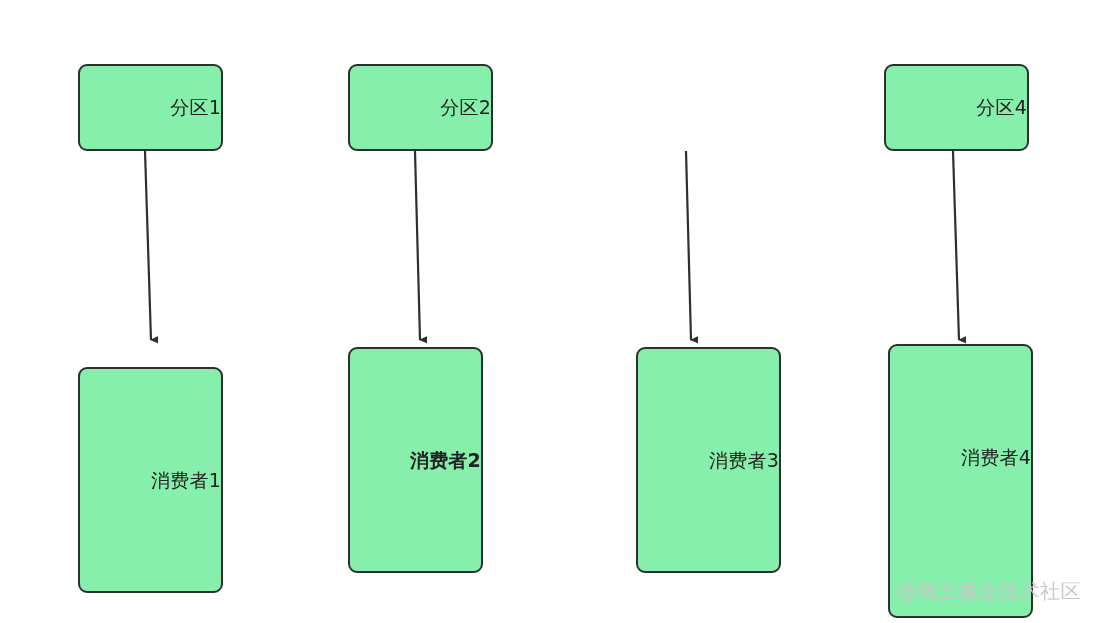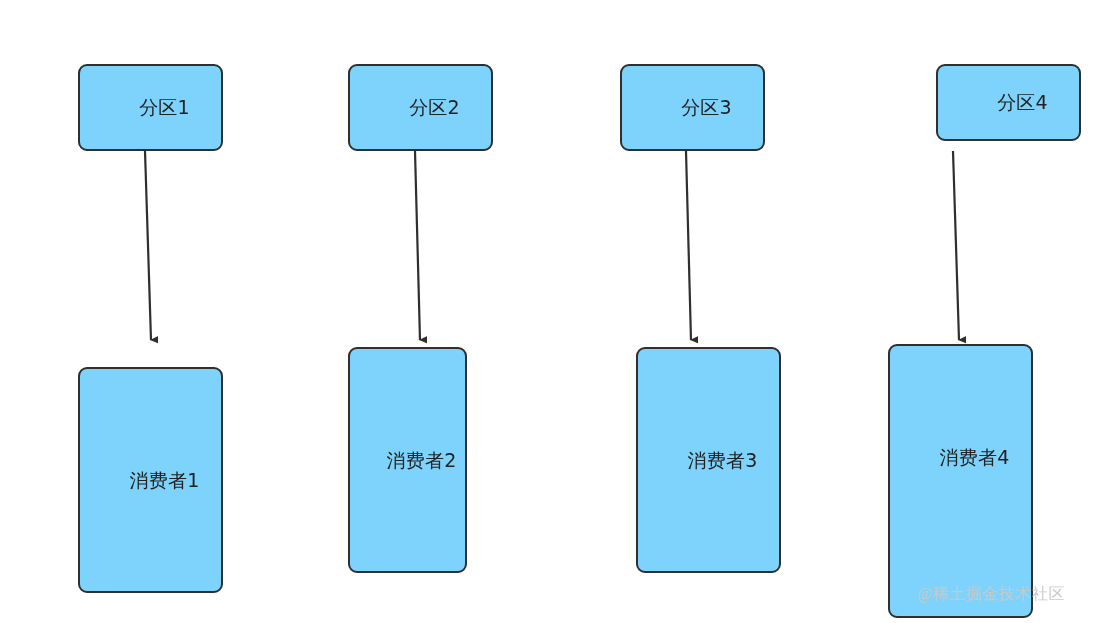--- a/index.html
+++ b/index.html
@@ -22,23 +22,23 @@
     top: 0;
     left: 0;
     width: 1097px;
     height: 623px;
   }
   .node-box {
     position: absolute;
     box-sizing: border-box;
     border: 2.4px solid #2f2f2f;
     border-radius: 9px;
-    background: #7dd3fc;
+    background: #86efac;
     display: flex;
-    justify-content: center;
+    justify-content: flex-end;
     padding-left: 28px;
   }
   .node-box.partition {
     align-items: center;
   }
   .node-box.consumer {
     align-items: flex-start;
   }
   .node-label {
     font-size: 19px;
@@ -46,28 +46,27 @@
     letter-spacing: 0.2px;
     line-height: 1.2;
     white-space: nowrap;
     user-select: none;
   }
   .consumer .node-label {
     padding-top: 100px;
   }
   .watermark {
     position: absolute;
-    right: 32px;
+    right: 16px;
     bottom: 18px;
-    font-size: 16px;
+    font-size: 20px;
     color: #c9c9c9;
     letter-spacing: 0.5px;
     white-space: nowrap;
     user-select: none;
-    font-family: Liberation Serif, serif;
   }
 </style>
 </head>
 <body>
 
 <div id="canvas">
 
   <svg class="diagram-svg" viewBox="0 0 1097 623" xmlns="http://www.w3.org/2000/svg">
     <defs>
       <marker id="arrowhead" markerWidth="10" markerHeight="10" refX="4.2" refY="7.4" orient="auto" markerUnits="userSpaceOnUse">
@@ -87,32 +86,29 @@
   <div class="node-box partition" style="left:78px; top:64px; width:145px; height:87px;">
     <span class="node-label">分区1</span>
   </div>
   <div class="node-box consumer" style="left:78px; top:347px; width:145px; height:226px;margin-top:20px;">
     <span class="node-label">消费者1</span>
   </div>
 
   <div class="node-box partition" style="left:348px; top:64px; width:145px; height:87px;">
     <span class="node-label">分区2</span>
   </div>
-  <div class="node-box consumer" style="left:348px; top:347px; width:119px; height:226px;">
+  <div class="node-box consumer" style="left:348px; top:347px; width:135px; height:226px;font-weight:bold;">
     <span class="node-label">消费者2</span>
   </div>
 
-  <div class="node-box partition" style="left:620px; top:64px; width:145px; height:87px;">
-    <span class="node-label">分区3</span>
-  </div>
   <div class="node-box consumer" style="left:636px; top:347px; width:145px; height:226px;">
     <span class="node-label">消费者3</span>
   </div>
 
-  <div class="node-box partition" style="left:936px; top:64px; width:145px; height:77px;">
+  <div class="node-box partition" style="left:884px; top:64px; width:145px; height:87px;">
     <span class="node-label">分区4</span>
   </div>
   <div class="node-box consumer" style="left:888px; top:344px; width:145px; height:274px;">
     <span class="node-label">消费者4</span>
   </div>
 
   <div class="watermark">@稀土掘金技术社区</div>
 
 </div>
 

